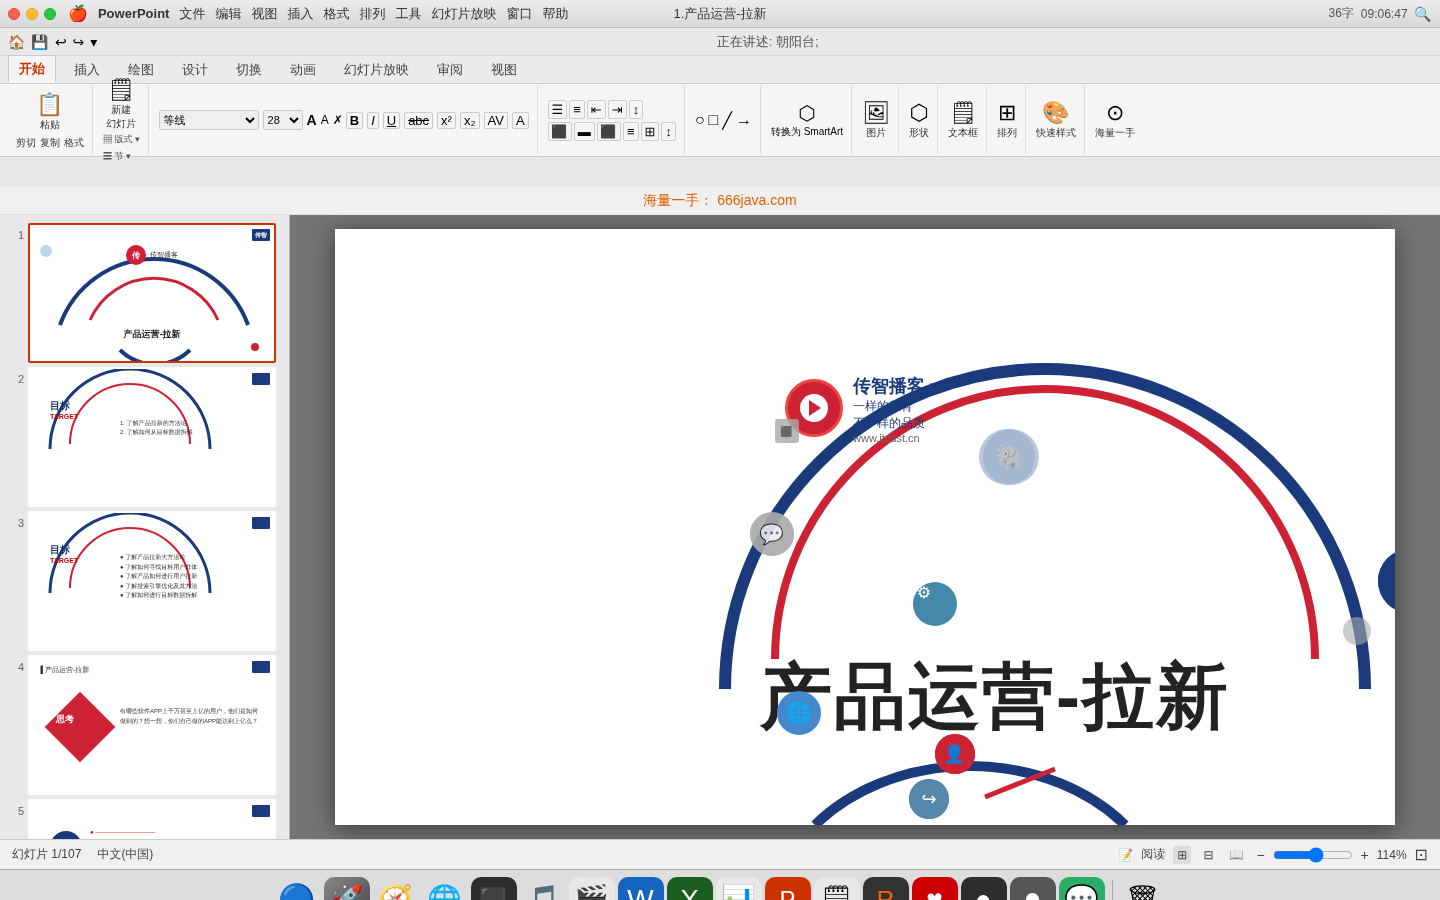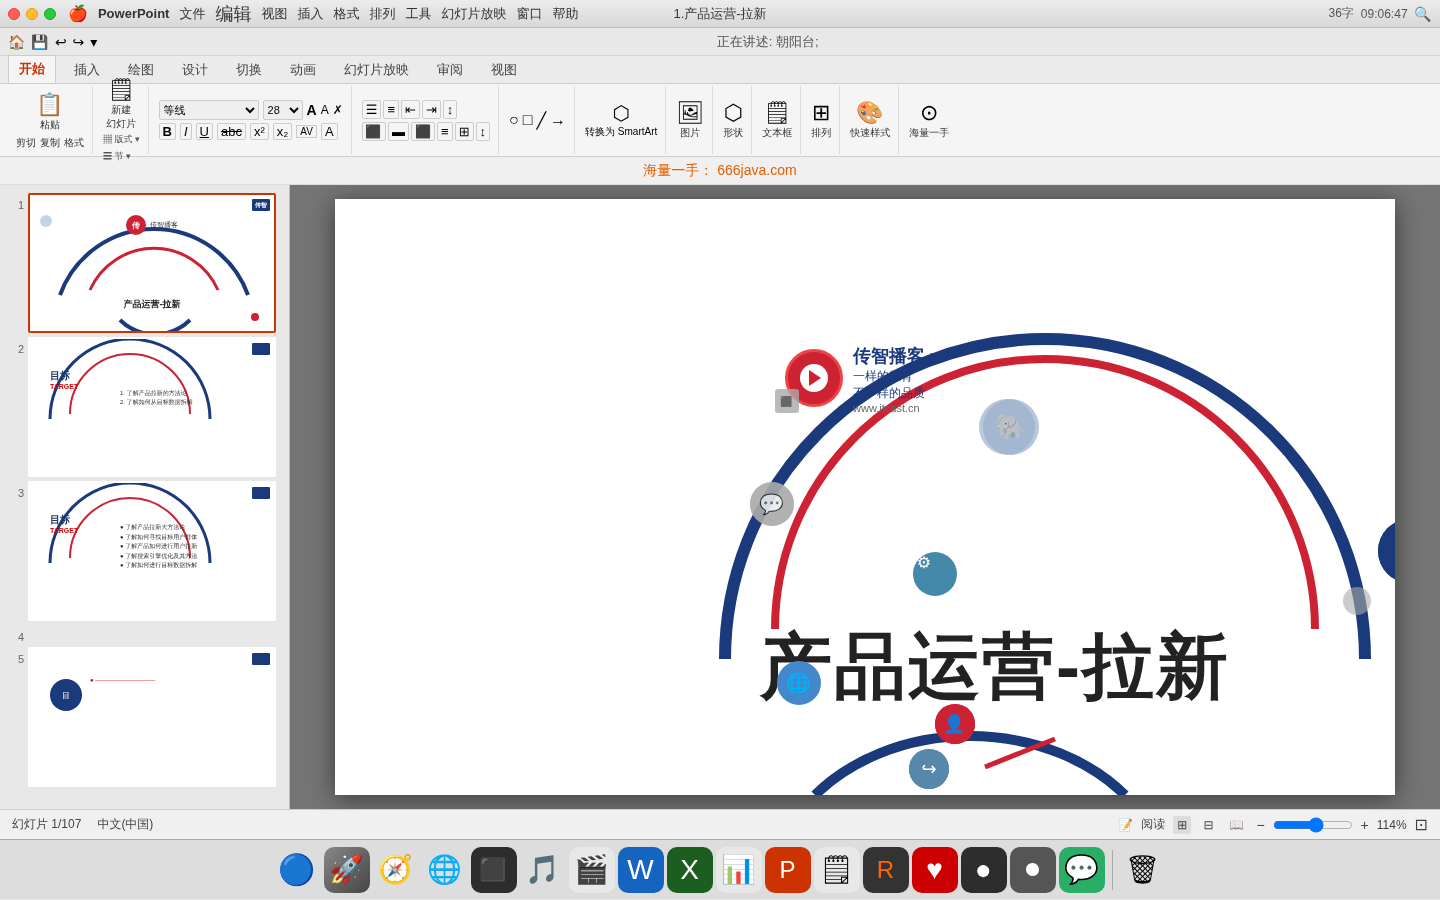--- a/index.html
+++ b/index.html
@@ -12,21 +12,21 @@
 <div style="height:28px; background:linear-gradient(to bottom,#ececec,#d8d8d8); display:flex; align-items:center; padding:0 8px; border-bottom:1px solid #bbb; position:relative;">
   <div style="display:flex;gap:6px;align-items:center;">
     <div style="width:12px;height:12px;border-radius:50%;background:#ff5f57;border:1px solid #e0443e;"></div>
     <div style="width:12px;height:12px;border-radius:50%;background:#ffbd2e;border:1px solid #dea123;"></div>
     <div style="width:12px;height:12px;border-radius:50%;background:#28c940;border:1px solid #1aab29;"></div>
   </div>
   <div style="display:flex;align-items:center;gap:10px;margin-left:12px;">
     <span style="font-size:16px;">🍎</span>
     <span style="font-size:13px;font-weight:bold;color:#333;">PowerPoint</span>
     <span style="font-size:13px;color:#333;cursor:pointer;">文件</span>
-    <span style="font-size:18px;color:#333;cursor:pointer;">编辑</span>
+    <span style="font-size:13px;color:#333;cursor:pointer;">编辑</span>
     <span style="font-size:13px;color:#333;cursor:pointer;">视图</span>
     <span style="font-size:13px;color:#333;cursor:pointer;">插入</span>
     <span style="font-size:13px;color:#333;cursor:pointer;">格式</span>
     <span style="font-size:13px;color:#333;cursor:pointer;">排列</span>
     <span style="font-size:13px;color:#333;cursor:pointer;">工具</span>
     <span style="font-size:13px;color:#333;cursor:pointer;">幻灯片放映</span>
     <span style="font-size:13px;color:#333;cursor:pointer;">窗口</span>
     <span style="font-size:13px;color:#333;cursor:pointer;">帮助</span>
   </div>
   <div style="position:absolute;left:50%;transform:translateX(-50%);font-size:13px;color:#333;font-weight:500;">
@@ -85,40 +85,40 @@
         <span style="font-size:22px;">🗒</span>
         <span style="font-size:10px;color:#333;">新建</span>
         <span style="font-size:10px;color:#333;">幻灯片</span>
       </div>
       <div style="display:flex;gap:4px;flex-direction:column;">
         <span style="font-size:9px;color:#555;cursor:pointer;">▦ 版式 ▾</span>
         <span style="font-size:9px;color:#555;cursor:pointer;">☰ 节 ▾</span>
       </div>
     </div>
 
-    <div style="display:flex;flex-direction:column;justify-content:center;padding:0 8px;border-right:1px solid #ddd;gap:3px;">
+    <div style="display:flex;flex-direction:row;justify-content:center;padding:0 8px;border-right:1px solid #ddd;gap:3px;">
       <div style="display:flex;gap:4px;align-items:center;">
         <select style="height:20px;font-size:11px;border:1px solid #ccc;border-radius:2px;width:100px;">
           <option>等线</option>
         </select>
         <select style="height:20px;font-size:11px;border:1px solid #ccc;border-radius:2px;width:40px;">
           <option>28</option>
         </select>
         <span style="font-size:14px;cursor:pointer;font-weight:bold;">A</span>
         <span style="font-size:12px;cursor:pointer;">A</span>
         <span style="font-size:12px;cursor:pointer;">✗</span>
       </div>
       <div style="display:flex;gap:4px;align-items:center;">
         <span style="font-weight:bold;font-size:13px;cursor:pointer;border:1px solid #ccc;padding:0 3px;border-radius:2px;">B</span>
         <span style="font-style:italic;font-size:13px;cursor:pointer;border:1px solid #ccc;padding:0 3px;border-radius:2px;">I</span>
         <span style="text-decoration:underline;font-size:13px;cursor:pointer;border:1px solid #ccc;padding:0 3px;border-radius:2px;">U</span>
         <span style="text-decoration:line-through;font-size:13px;cursor:pointer;border:1px solid #ccc;padding:0 3px;border-radius:2px;">abc</span>
         <span style="font-size:13px;cursor:pointer;border:1px solid #ccc;padding:0 3px;border-radius:2px;">x²</span>
         <span style="font-size:13px;cursor:pointer;border:1px solid #ccc;padding:0 3px;border-radius:2px;">x₂</span>
-        <span style="font-size:10px;cursor:pointer;border:1px solid #ccc;padding:0 3px;border-radius:0;">AV</span>
+        <span style="font-size:13px;cursor:pointer;border:1px solid #ccc;padding:0 3px;border-radius:0;">AV</span>
         <span style="font-size:13px;cursor:pointer;border:1px solid #ccc;padding:0 3px;border-radius:2px;">A</span>
       </div>
     </div>
 
     <div style="display:flex;flex-direction:column;justify-content:center;padding:0 8px;border-right:1px solid #ddd;gap:3px;">
       <div style="display:flex;gap:2px;align-items:center;">
         <span style="font-size:13px;cursor:pointer;border:1px solid #ccc;padding:1px 3px;border-radius:2px;">☰</span>
         <span style="font-size:13px;cursor:pointer;border:1px solid #ccc;padding:1px 3px;border-radius:2px;">≡</span>
         <span style="font-size:13px;cursor:pointer;border:1px solid #ccc;padding:1px 3px;border-radius:2px;">⇤</span>
         <span style="font-size:13px;cursor:pointer;border:1px solid #ccc;padding:1px 3px;border-radius:2px;">⇥</span>
@@ -188,21 +188,21 @@
 
     <div style="display:flex;flex-direction:column;align-items:center;justify-content:center;padding:0 8px;">
       <div style="display:flex;flex-direction:column;align-items:center;cursor:pointer;">
         <span style="font-size:22px;">⊙</span>
         <span style="font-size:10px;color:#333;">海量一手</span>
       </div>
     </div>
   </div>
 </div>
 
-<div style="background:#f0f0f0; border-bottom:1px solid #ddd; height:28px; display:flex; align-items:center; justify-content:center;">
+<div style="background:#f0f0f0; border-bottom:1px solid #ddd; height:28px; display:flex; align-items:center; justify-content:center;margin-top:30px;">
   <span style="font-size:14px;color:#e06000;font-weight:500;">海量一手： 666java.com</span>
 </div>
 
 <div style="display:flex; height:calc(900px - 28px - 28px - 28px - 102px - 30px - 60px); overflow:hidden;">
 
   <div style="width:290px; background:#e8e8e8; border-right:1px solid #bbb; overflow-y:auto; padding:8px 4px;">
 
     <div style="display:flex;align-items:flex-start;margin-bottom:4px;cursor:pointer;">
       <div style="width:20px;font-size:11px;color:#666;padding-top:6px;text-align:right;margin-right:4px;">1</div>
       <div style="width:248px;height:140px;background:white;border:2px solid #cc3300;border-radius:2px;position:relative;overflow:hidden;">
@@ -261,20 +261,30 @@
           <div>● 了解如何寻找目标用户群体</div>
           <div>● 了解产品如何进行用户拉新</div>
           <div>● 了解搜索引擎优化及其方法</div>
           <div>● 了解如何进行目标数据拆解</div>
         </div>
       </div>
     </div>
 
     <div style="display:flex;align-items:flex-start;margin-bottom:4px;cursor:pointer;">
       <div style="width:20px;font-size:11px;color:#666;padding-top:6px;text-align:right;margin-right:4px;">4</div>
+      <div style="width:248px;height:140px;background:white;border:2px solid transparent;border-radius:2px;position:relative;overflow:hidden;">
+        <div style="position:absolute;top:4px;right:4px;width:18px;height:12px;background:#1a3a7c;border-radius:1px;"></div>
+        <div style="position:absolute;top:8px;left:8px;font-size:7px;color:#333;">▐ 产品运营-拉新</div>
+
+        <div style="position:absolute;left:25px;top:45px;width:50px;height:50px;background:#cc2233;transform:rotate(45deg);"></div>
+        <div style="position:absolute;left:26px;top:56px;font-size:9px;color:white;font-weight:bold;z-index:10;">思考</div>
+        <div style="position:absolute;left:90px;top:50px;font-size:6px;color:#333;line-height:1.6;width:140px;">
+          <div>有哪些软件APP上千万甚至上亿的用户，他们是如何做到的？想一想，你们自己做的APP能达到上亿么？</div>
+        </div>
+      </div>
     </div>
 
     <div style="display:flex;align-items:flex-start;margin-bottom:4px;cursor:pointer;">
       <div style="width:20px;font-size:11px;color:#666;padding-top:6px;text-align:right;margin-right:4px;">5</div>
       <div style="width:248px;height:140px;background:white;border:2px solid transparent;border-radius:2px;position:relative;overflow:hidden;">
         <div style="position:absolute;top:4px;right:4px;width:18px;height:12px;background:#1a3a7c;border-radius:1px;"></div>
         <div style="position:absolute;left:20px;top:30px;width:32px;height:32px;border-radius:50%;background:#1a3a7c;display:flex;align-items:center;justify-content:center;color:white;font-size:8px;">目</div>
         <div style="position:absolute;left:60px;top:28px;font-size:6px;color:#cc0000;">● ——————————</div>
 
       </div>

